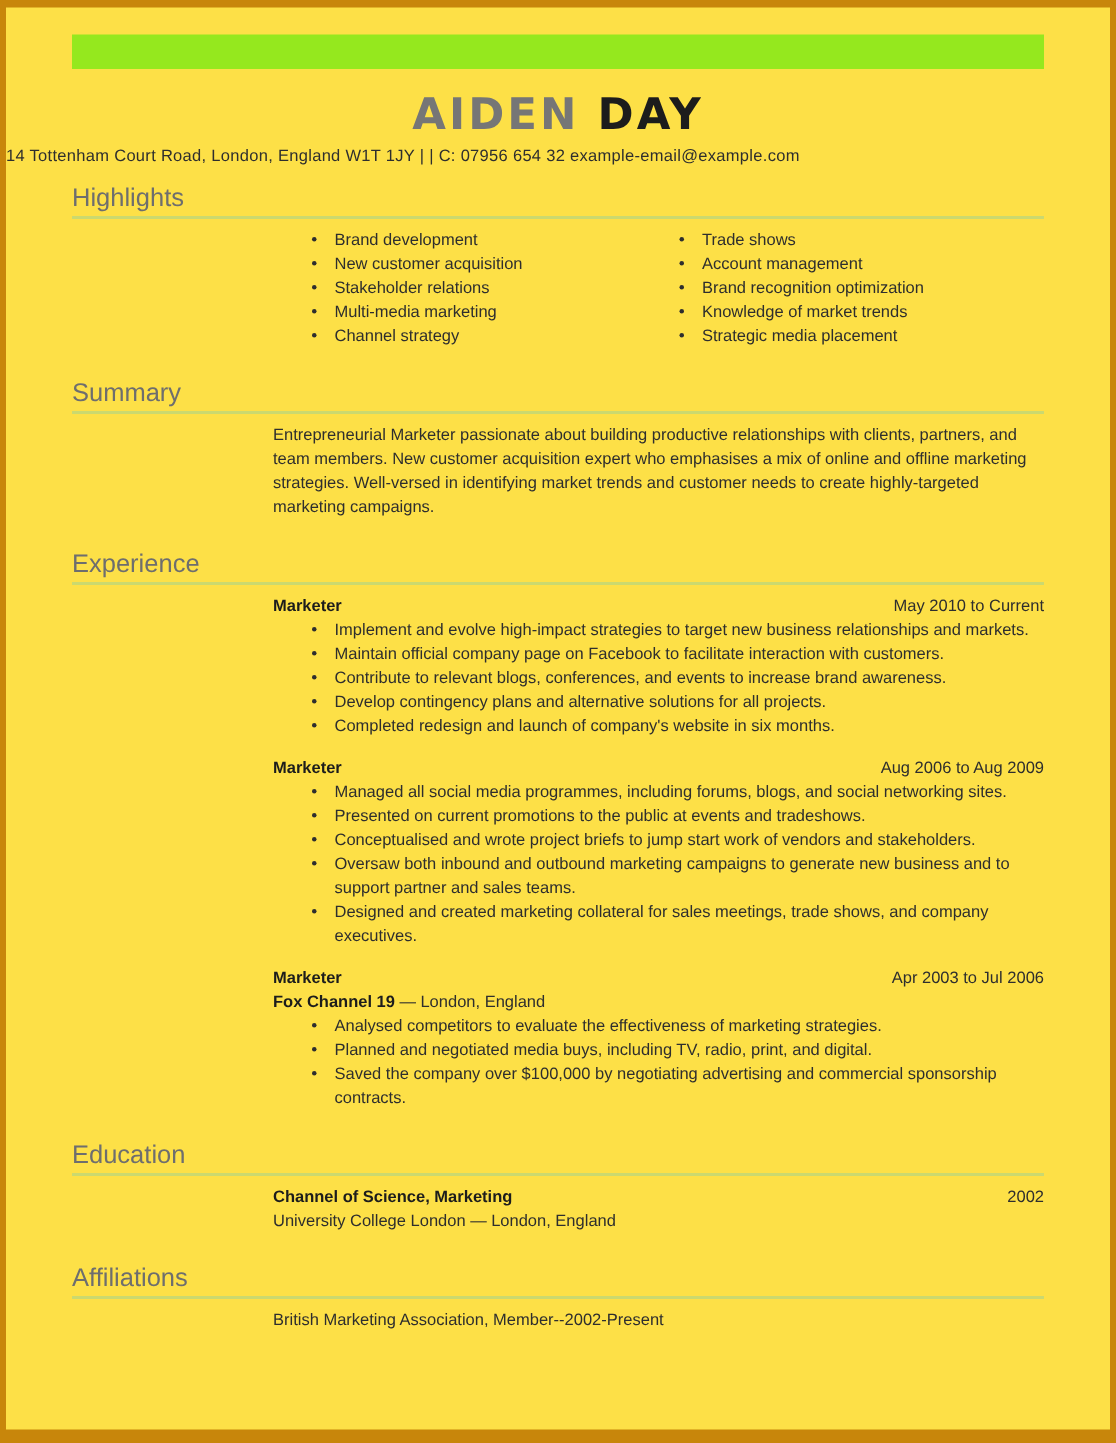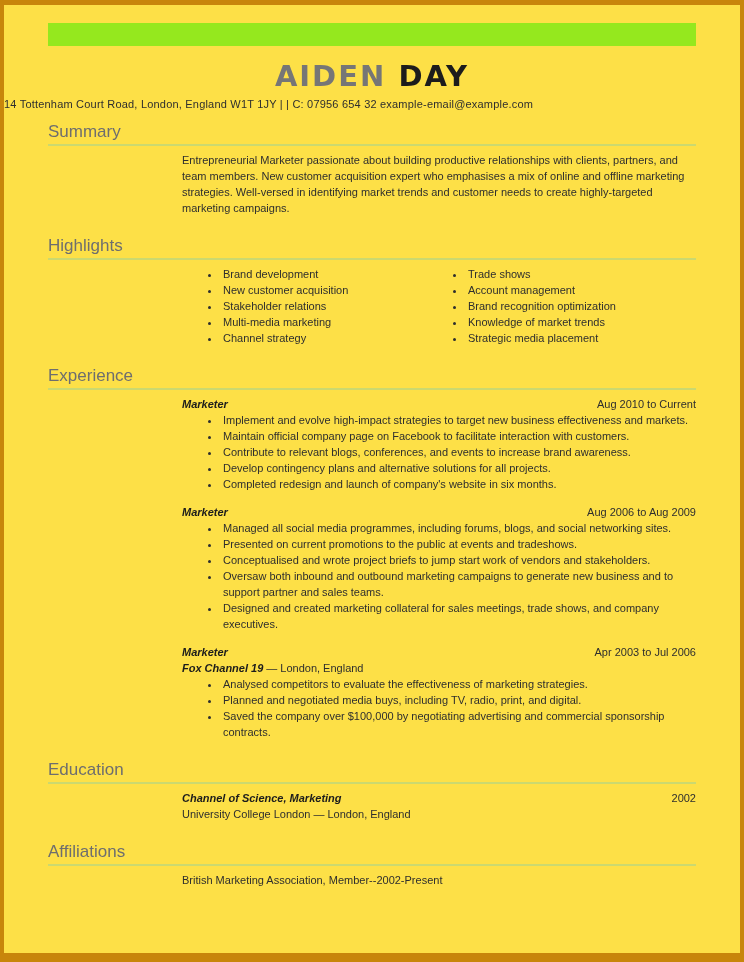--- a/index.html
+++ b/index.html
@@ -22,45 +22,38 @@
   }
   .section-body { margin-left:134px; padding:6px 0 8px 0; font-size:11px; line-height:16px; }
   .summary-text { margin:0; }
   ul.bullets { margin:0; padding-left:39px; list-style:disc; }
   ul.bullets li { padding-left:2px; }
   .hl-cols { display:flex; }
   .hl-cols ul.col1 { width:206px; flex:none; }
   .hl-cols ul.col2 { flex:1; }
   .job + .job { margin-top:12px; }
   .row-split { display:flex; justify-content:space-between; }
-  .job-title, .company, .degree { font-weight:bold; color:#1c1c1c;font-style:italic; }
+  .job-title, .company, .degree { font-weight:bold; color:#1c1c1c; }
   .dates, .year { color:#2e2e2e; }
   .dash { color:#2e2e2e; padding:0 3px; }
   .edu-body .row-split { margin-bottom:0; }
 </style>
 </head>
 <body>
 
 <div class="page">
 
   <div class="accent-bar"></div>
 
   <div class="name">
     <span class="first">AIDEN</span>
     <span class="last">DAY</span>
   </div>
 
   <div class="contact">14 Tottenham Court Road, London, England W1T 1JY | | C: 07956 654 32 example-email@example.com</div>
-
-  <div class="section">
-    <h2 class="section-title">Summary</h2>
-    <div class="section-body">
-      <p class="summary-text">Entrepreneurial Marketer passionate about building productive relationships with clients, partners, and team members. New customer acquisition expert who emphasises a mix of online and offline marketing strategies. Well-versed in identifying market trends and customer needs to create highly-targeted marketing campaigns.</p>
-    </div>
-  </div>
 
   <div class="section">
     <h2 class="section-title">Highlights</h2>
     <div class="section-body">
       <div class="hl-cols">
         <ul class="bullets col1">
           <li>Brand development</li>
           <li>New customer acquisition</li>
           <li>Stakeholder relations</li>
           <li>Multi-media marketing</li>
@@ -71,30 +64,37 @@
           <li>Account management</li>
           <li>Brand recognition optimization</li>
           <li>Knowledge of market trends</li>
           <li>Strategic media placement</li>
         </ul>
       </div>
     </div>
   </div>
 
   <div class="section">
+    <h2 class="section-title">Summary</h2>
+    <div class="section-body">
+      <p class="summary-text">Entrepreneurial Marketer passionate about building productive relationships with clients, partners, and team members. New customer acquisition expert who emphasises a mix of online and offline marketing strategies. Well-versed in identifying market trends and customer needs to create highly-targeted marketing campaigns.</p>
+    </div>
+  </div>
+
+  <div class="section">
     <h2 class="section-title">Experience</h2>
     <div class="section-body">
 
       <div class="job">
         <div class="row-split">
           <span class="job-title">Marketer</span>
-          <span class="dates">Aug 2010 to Current</span>
+          <span class="dates">May 2010 to Current</span>
         </div>
         <ul class="bullets">
-          <li>Implement and evolve high-impact strategies to target new business effectiveness and markets.</li>
+          <li>Implement and evolve high-impact strategies to target new business relationships and markets.</li>
           <li>Maintain official company page on Facebook to facilitate interaction with customers.</li>
           <li>Contribute to relevant blogs, conferences, and events to increase brand awareness.</li>
           <li>Develop contingency plans and alternative solutions for all projects.</li>
           <li>Completed redesign and launch of company's website in six months.</li>
         </ul>
       </div>
 
       <div class="job">
         <div class="row-split">
           <span class="job-title">Marketer</span>

